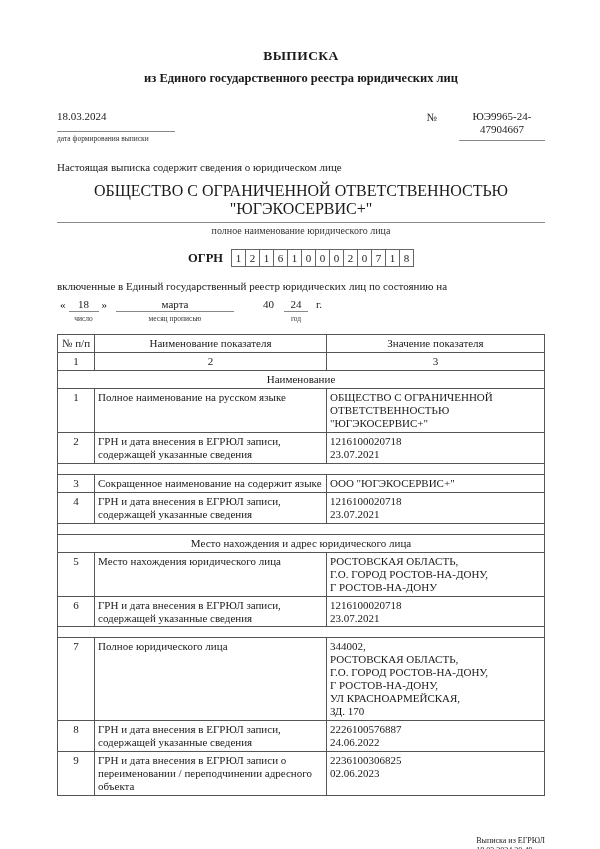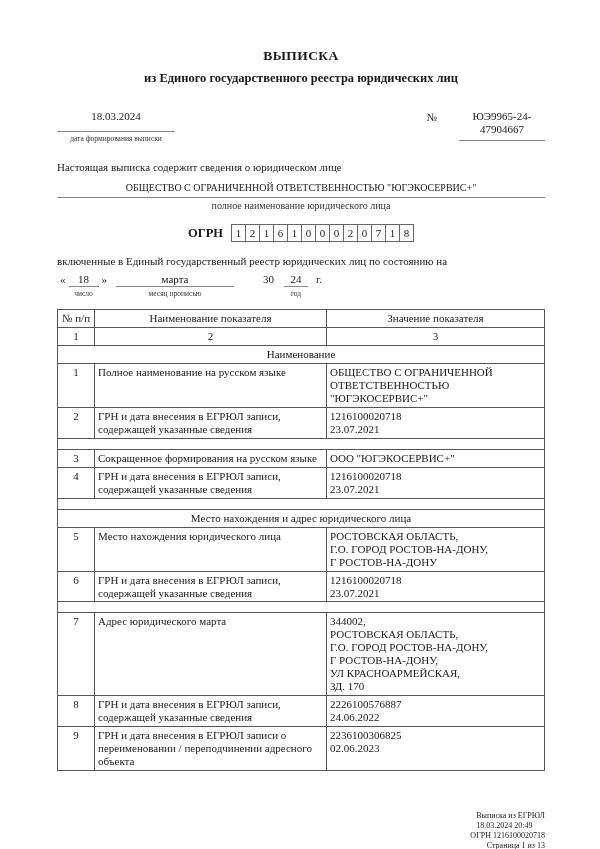--- a/index.html
+++ b/index.html
@@ -10,31 +10,31 @@
     color:#1a1a1a;
   }
   .page { padding:48px 55px 0 57px; }
 
   
   .doc-title { text-align:center; font-weight:bold; font-size:13.5px; letter-spacing:.4px; }
   .doc-subtitle { text-align:center; font-weight:bold; font-size:12.5px; margin-top:7px; }
 
   
   .meta-row { display:flex; justify-content:space-between; margin-top:24px; }
-  .date-block { width:118px; text-align:center; }
+  .date-block { width:118px; }
   .date-value { font-size:11px; padding-bottom:9px; border-bottom:1px solid #888; }
   .small-caption { font-size:7.5px; color:#333; margin-top:2px; }
   .number-group { display:flex; align-items:flex-start; }
   .number-label { font-size:11px; margin-right:22px; margin-top:1px; }
   .number-block { width:86px; text-align:center; }
   .number-value { font-size:11px; line-height:1.2; overflow-wrap:break-word; padding-bottom:4px; border-bottom:1px solid #888; }
 
   
   .intro-line { font-size:11px; margin-top:18px; }
-  .company-line { text-align:center; font-size:10px; margin-top:9px; padding-bottom:4px; border-bottom:1px solid #888; }
+  .company-line { text-align:center; font-size:16px; margin-top:9px; padding-bottom:4px; border-bottom:1px solid #888; }
   .company-caption { text-align:center; font-size:10px; color:#333; margin-top:2px; }
 
   
   .ogrn-row { display:flex; justify-content:center; align-items:center; margin-top:13px; }
   .ogrn-label { font-weight:bold; font-size:12.5px; margin-right:8px; }
   .ogrn-boxes { display:flex; }
   .ogrn-digit {
     width:15px; height:18px; border:1px solid #666; margin-left:-1px;
     font-size:11px; text-align:center; line-height:17px; background:#fff;
   }
@@ -125,21 +125,21 @@
     <span class="dw-static">«</span>
     <span class="dw-field dw-day">
       <span class="dw-value" style="display:block;">18</span>
       <span class="small-caption" style="display:block;">число</span>
     </span>
     <span class="dw-static">»</span>
     <span class="dw-field dw-month">
       <span class="dw-value" style="display:block;">марта</span>
       <span class="small-caption" style="display:block;">месяц прописью</span>
     </span>
-    <span class="dw-static dw-century">30</span>
+    <span class="dw-static dw-century">40</span>
     <span class="dw-field dw-year">
       <span class="dw-value" style="display:block;">24</span>
       <span class="small-caption" style="display:block;">год</span>
     </span>
     <span class="dw-static dw-suffix">г.</span>
   </div>
 
   <table class="egrul">
     <thead>
       <tr>
@@ -172,21 +172,21 @@
           <td class="value-cell">
             <div>1216100020718</div>
             <div>23.07.2021</div>
           </td>
         </tr>
         <tr>
           <td class="spacer-cell" colspan="3"></td>
         </tr>
         <tr>
           <td class="num-cell">3</td>
-          <td class="name-cell">Сокращенное формирования на русском языке</td>
+          <td class="name-cell">Сокращенное наименование на содержит языке</td>
           <td class="value-cell">
             <div>ООО "ЮГЭКОСЕРВИС+"</div>
           </td>
         </tr>
         <tr>
           <td class="num-cell">4</td>
           <td class="name-cell">ГРН и дата внесения в ЕГРЮЛ записи, содержащей указанные сведения</td>
           <td class="value-cell">
             <div>1216100020718</div>
             <div>23.07.2021</div>
@@ -213,21 +213,21 @@
           <td class="value-cell">
             <div>1216100020718</div>
             <div>23.07.2021</div>
           </td>
         </tr>
         <tr>
           <td class="spacer-cell" colspan="3"></td>
         </tr>
         <tr>
           <td class="num-cell">7</td>
-          <td class="name-cell">Адрес юридического марта</td>
+          <td class="name-cell">Полное юридического лица</td>
           <td class="value-cell">
             <div>344002,</div>
             <div>РОСТОВСКАЯ ОБЛАСТЬ,</div>
             <div>Г.О. ГОРОД РОСТОВ-НА-ДОНУ,</div>
             <div>Г РОСТОВ-НА-ДОНУ,</div>
             <div>УЛ КРАСНОАРМЕЙСКАЯ,</div>
             <div>ЗД. 170</div>
           </td>
         </tr>
         <tr>

